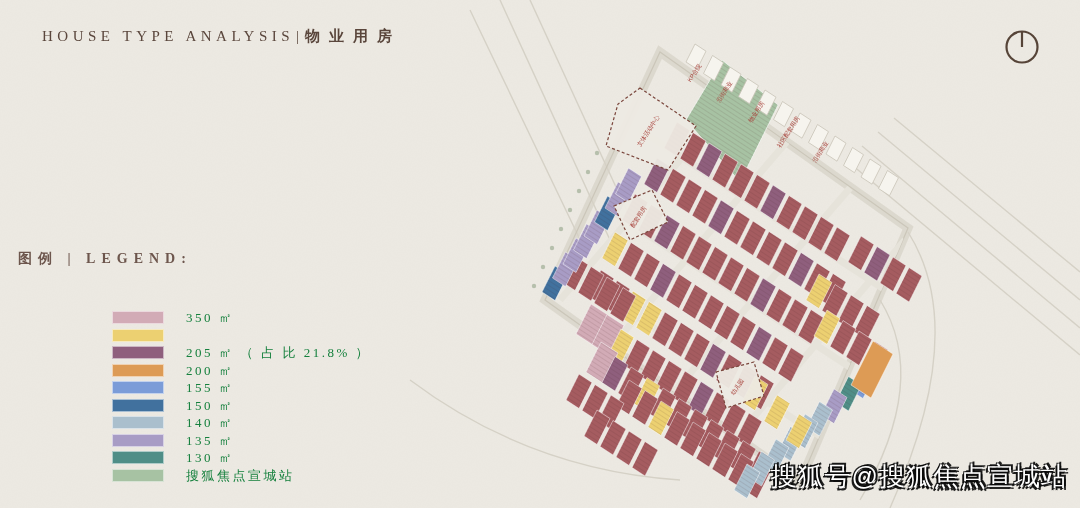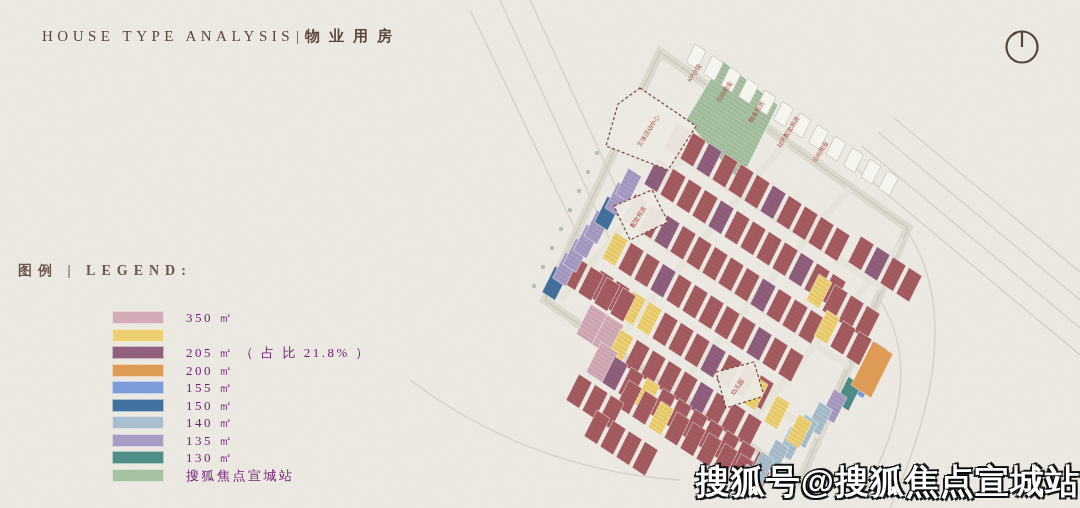--- a/index.html
+++ b/index.html
@@ -12,37 +12,37 @@
   
   .header{
     position:absolute;left:18px;top:27px;white-space:nowrap;
     color:#5a463c;font-family:"Liberation Serif",serif;
   }
   .header .en{font-size:15px;letter-spacing:4.5px;margin-left:24px;}
   .header .divider{font-size:15px;margin:0 6px 0 2px;color:#5a463c;}
   .header .zh{font-size:15px;font-weight:bold;letter-spacing:9px;}
   
   .legend-heading{
-    position:absolute;left:18px;top:262px;
+    position:absolute;left:18px;top:250px;
     color:#6d564d;font-family:"Liberation Serif",serif;
     font-size:14px;font-weight:bold;letter-spacing:6px;white-space:nowrap;
   }
   .legend-list{position:absolute;left:112px;top:311px;}
   .legend-row{display:flex;align-items:center;height:13px;margin-bottom:4.5px;}
   .legend-swatch{width:52px;height:13px;flex:0 0 52px;box-shadow:0 0 0 1px rgba(255,255,255,.55) inset;}
   .legend-label{
-    margin-left:22px;color:#701a75;font-family:"Liberation Serif",serif;
+    margin-left:22px;color:#15803d;font-family:"Liberation Serif",serif;
     font-size:13px;letter-spacing:2.5px;white-space:nowrap;line-height:13px;
   }
   
   .compass{position:absolute;left:1003px;top:28px;}
   
   .watermark{
-    position:absolute;right:0;top:459px;
-    font-size:34px;font-weight:bold;color:#ffffff;white-space:nowrap;
+    position:absolute;right:12px;top:459px;
+    font-size:26px;font-weight:normal;color:#ffffff;white-space:nowrap;
     font-family:"Liberation Sans",sans-serif;letter-spacing:1px;
     text-shadow:2px 2px 0 rgba(10,10,10,.9),-1px -1px 0 rgba(10,10,10,.9),
                 1px -1px 0 rgba(10,10,10,.9),-1px 1px 0 rgba(10,10,10,.9),
                 2px -2px 0 rgba(10,10,10,.9),-2px 2px 0 rgba(10,10,10,.9);
   }
 </style>
 </head>
 <body>
 
 <div class="stage">

